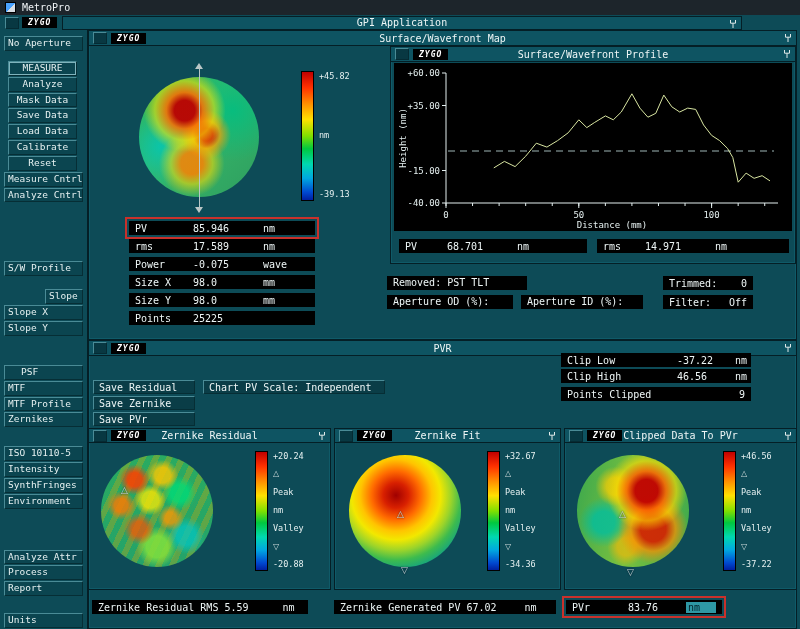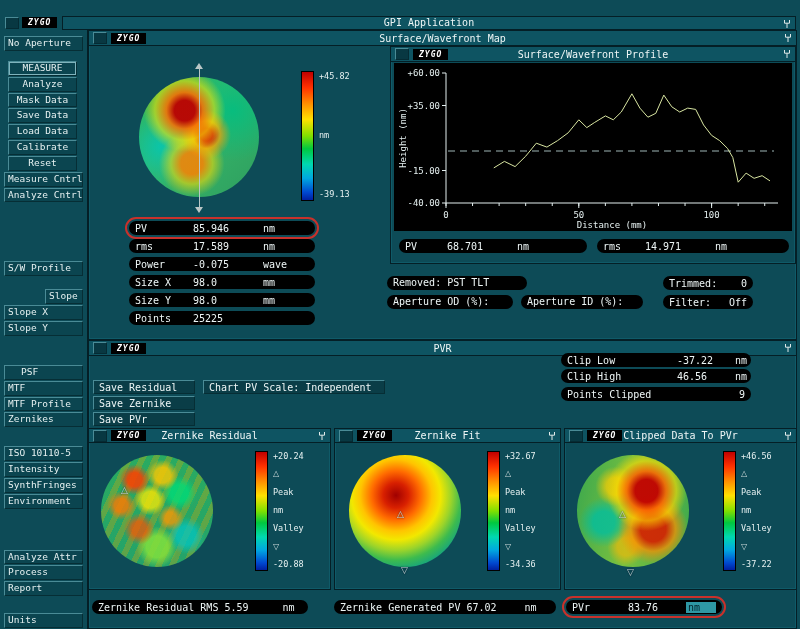--- a/index.html
+++ b/index.html
@@ -8,41 +8,41 @@
   
   .titlebar{position:absolute;left:0;top:0;width:800px;height:15px;background:#1d252b;
             display:flex;align-items:center;gap:6px;padding:0 5px;box-sizing:border-box;}
   .app-ic{width:9px;height:9px;background:linear-gradient(135deg,#4aa3ff 50%,#d9dfe4 50%);border:1px solid #000;}
   .tb-text{color:#f0f4f6;font-size:10px;}
   
   .menu-box{width:12px;height:10px;background:#083842;border:1px solid;border-color:#4a8b96 #052b33 #052b33 #4a8b96;
             display:inline-block;flex:0 0 auto;}
   .zygo{background:#000;color:#fff;font-style:italic;font-weight:bold;font-size:8px;
         padding:1px 6px;letter-spacing:1px;flex:0 0 auto;line-height:9px;}
-  .gpi-bar{position:absolute;left:62px;top:16px;width:734px;height:14px;background:#0e5462;
+  .gpi-bar{position:absolute;left:62px;top:16px;width:680px;height:14px;background:#0e5462;
            border:1px solid #041f26;box-sizing:border-box;}
   .gpi-bar .ptext{line-height:12px;}
   .wrench{position:absolute;right:3px;top:2px;}
   
   .panel{position:absolute;background:#0d4b57;border:1px solid #041f26;box-sizing:border-box;
          box-shadow:0 0 0 1px #0f5a68 inset;}
   .ptitle{position:relative;height:14px;display:flex;align-items:center;gap:4px;padding:0 4px;
           border-bottom:1px solid #041f26;background:#0e5462;}
   .ptext{position:absolute;left:0;right:0;text-align:center;font-size:10px;color:#eef6f6;pointer-events:none;}
   
   .sidebar{position:absolute;left:0;top:30px;width:88px;height:599px;border-right:1px solid #041f26;
            display:flex;flex-direction:column;padding-top:6px;box-sizing:border-box;}
   .sbtn{border:1px solid;border-color:#4a8b96 #062e35 #062e35 #4a8b96;color:#e6f1f1;
         font-size:9.5px;height:13px;line-height:12px;padding:0 3px;margin:0 4px 1px 4px;
         white-space:nowrap;overflow:hidden;background:rgba(0,0,0,0.08);}
   .sbtn.center{text-align:center;margin:0 10px 1px 8px;}
   .sbtn.strong{border-width:1px;box-shadow:0 0 0 1px #7fb3bc inset;}
   
   .stat{display:flex;align-items:center;background:#000;color:#eef6f6;font-size:10px;height:14px;
-        padding:0 6px;box-sizing:border-box;gap:6px;white-space:pre;border-radius:7px;}
+        padding:0 6px;box-sizing:border-box;gap:6px;white-space:pre;}
   .stat .sl{flex:0 0 52px;}
   .stat .sv{flex:0 0 64px;}
   .stat .su{flex:1 0 auto;}
   .stat.clip .sl{flex:0 0 104px;}
   .stat.clip .sv{flex:0 0 52px;}
   .stat.long .sl{flex:1 1 auto;}
   .stat.long .sv{flex:0 0 52px;}
   .stat.long .su{flex:0 0 26px;}
   .stat.plain{display:block;line-height:14px;}
   .hl-red{outline:2px solid #c8312b;outline-offset:2px;}
@@ -99,20 +99,24 @@
   .arrow-down{border-top:6px solid #b9c6c6;}
   
   .chartbox{position:absolute;background:#000;}
   svg text{font-family:"DejaVu Sans Mono",monospace;}
 </style>
 </head>
 <body>
 
 <div id="root">
 
+  <div class="titlebar">
+    <span class="app-ic"></span>
+    <span class="tb-text">MetroPro</span>
+  </div>
 
   <span class="menu-box" style="position:absolute;left:5px;top:17px;"></span>
   <span class="zygo" style="position:absolute;left:22px;top:17px;">ZYGO</span>
   <div class="gpi-bar">
     <span class="ptext">GPI Application</span>
     <svg class="wrench" width="10" height="10" viewBox="0 0 10 10">
         <path d="M2.5 1v3.2M7.5 1v3.2M2.5 4.2h5M5 4.2V9" stroke="#dfe9e9" fill="none" stroke-width="1"></path>
       </svg>
   </div>
 

